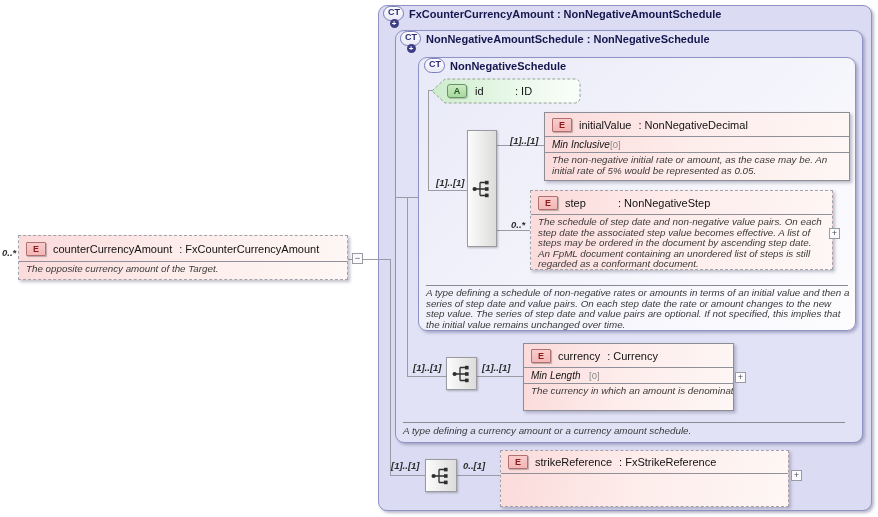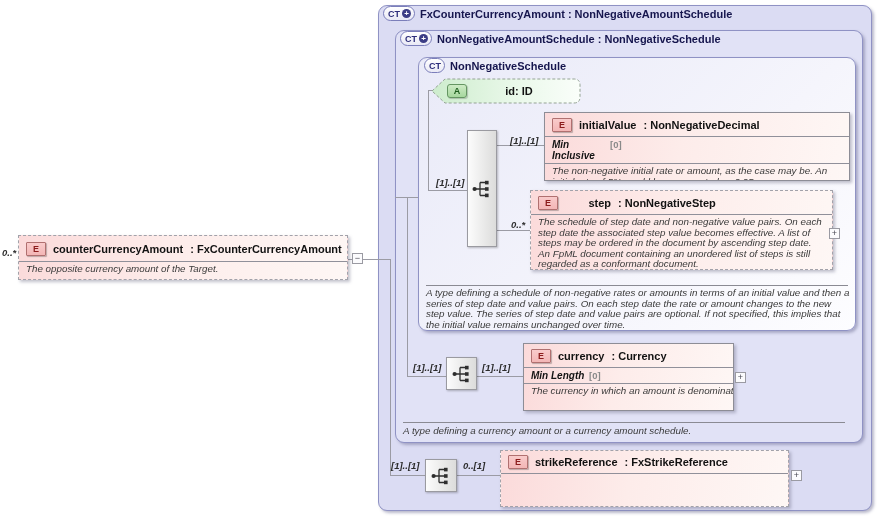--- a/index.html
+++ b/index.html
@@ -7,41 +7,41 @@
           font-family:"Liberation Sans",sans-serif;}
   
   .ctbox{position:absolute;border:1px solid #8f92c4;border-radius:9px;box-sizing:border-box;
          box-shadow:2px 2px 3px rgba(100,100,140,.45);}
   .ct-outer{background:#dbdcf3;}
   .ct-mid{background:#e1e2f6;}
   .ct-nns{background:linear-gradient(135deg,#e9eaf8 0%,#f5f5fc 60%,#fdfdff 100%);}
   .cthead{position:absolute;display:flex;align-items:center;gap:5px;white-space:nowrap;}
   .ctbadge{display:inline-flex;align-items:center;gap:2px;height:13px;padding:0 3px 0 4px;
            border:1px solid #7b7eba;border-radius:8px;background:linear-gradient(#ffffff,#e9e9f5);
-           font-size:9px;font-weight:bold;color:#2d2d7a;}
+           font-size:9px;font-weight:bold;color:#2d2d7a;flex-direction:column;}
   .plusdot{width:9px;height:9px;border-radius:50%;background:#3c3d85;color:#fff;font-size:8px;
            line-height:9px;text-align:center;font-weight:bold;}
   .cttitle{font-size:11px;font-weight:bold;color:#16164e;}
   
   .ebox{position:absolute;border:1px solid #8d8d96;box-sizing:border-box;
         background:linear-gradient(100deg,#fbdada 0%,#fdecea 45%,#fef7f5 100%);
         box-shadow:2px 2px 3px rgba(100,100,125,.4);overflow:hidden;}
   .ebox.dashed{border:1px dashed #a2a2aa;}
   .ehead{display:flex;align-items:center;gap:7px;padding-left:7px;border-bottom:1px solid #90909a;
          white-space:nowrap;overflow:hidden;}
-  .ename,.etype{font-size:11px;font-weight:bold;color:#121212;text-align:right;}
+  .ename,.etype{font-size:11px;font-weight:normal;color:#121212;}
   .pad-name{min-width:46px;}
   .ebadge{flex:0 0 auto;width:18px;height:12px;border:1px solid #b07070;border-radius:1px;
           background:linear-gradient(#f9cbcb,#f3b6b6);color:#8c1d1d;font-size:9px;font-weight:bold;
           display:flex;align-items:center;justify-content:center;box-shadow:1px 1px 1px rgba(0,0,0,.25);}
   .abadge{flex:0 0 auto;width:18px;height:12px;border:1px solid #649562;border-radius:3px;
           background:linear-gradient(#cdebc5,#a6d79e);color:#1d5c1d;font-size:9px;font-weight:bold;
           display:flex;align-items:center;justify-content:center;box-shadow:1px 1px 1px rgba(0,0,0,.2);}
   .facets{border-bottom:1px solid #90909a;padding:2px 7px;}
-  .facet-row{display:flex;align-items:flex-start;font-weight:bold;}
+  .facet-row{display:flex;align-items:center;}
   .facet-label{font-style:italic;font-size:10px;color:#131313;width:58px;}
   .facet-val{font-size:9.5px;color:#8a8a8a;}
   .desc{font-style:italic;font-size:9.8px;line-height:10.5px;color:#3a3a3a;padding:2px 7px;}
   .nowrap{white-space:nowrap;}
   
   .hline,.vline{position:absolute;background:#9b9ba4;}
   .hline{height:1px;}
   .vline{width:1px;}
   .sep{position:absolute;height:1px;background:#8a8a93;}
   .seqbox{position:absolute;border:1px solid #9a9aa0;box-sizing:border-box;

